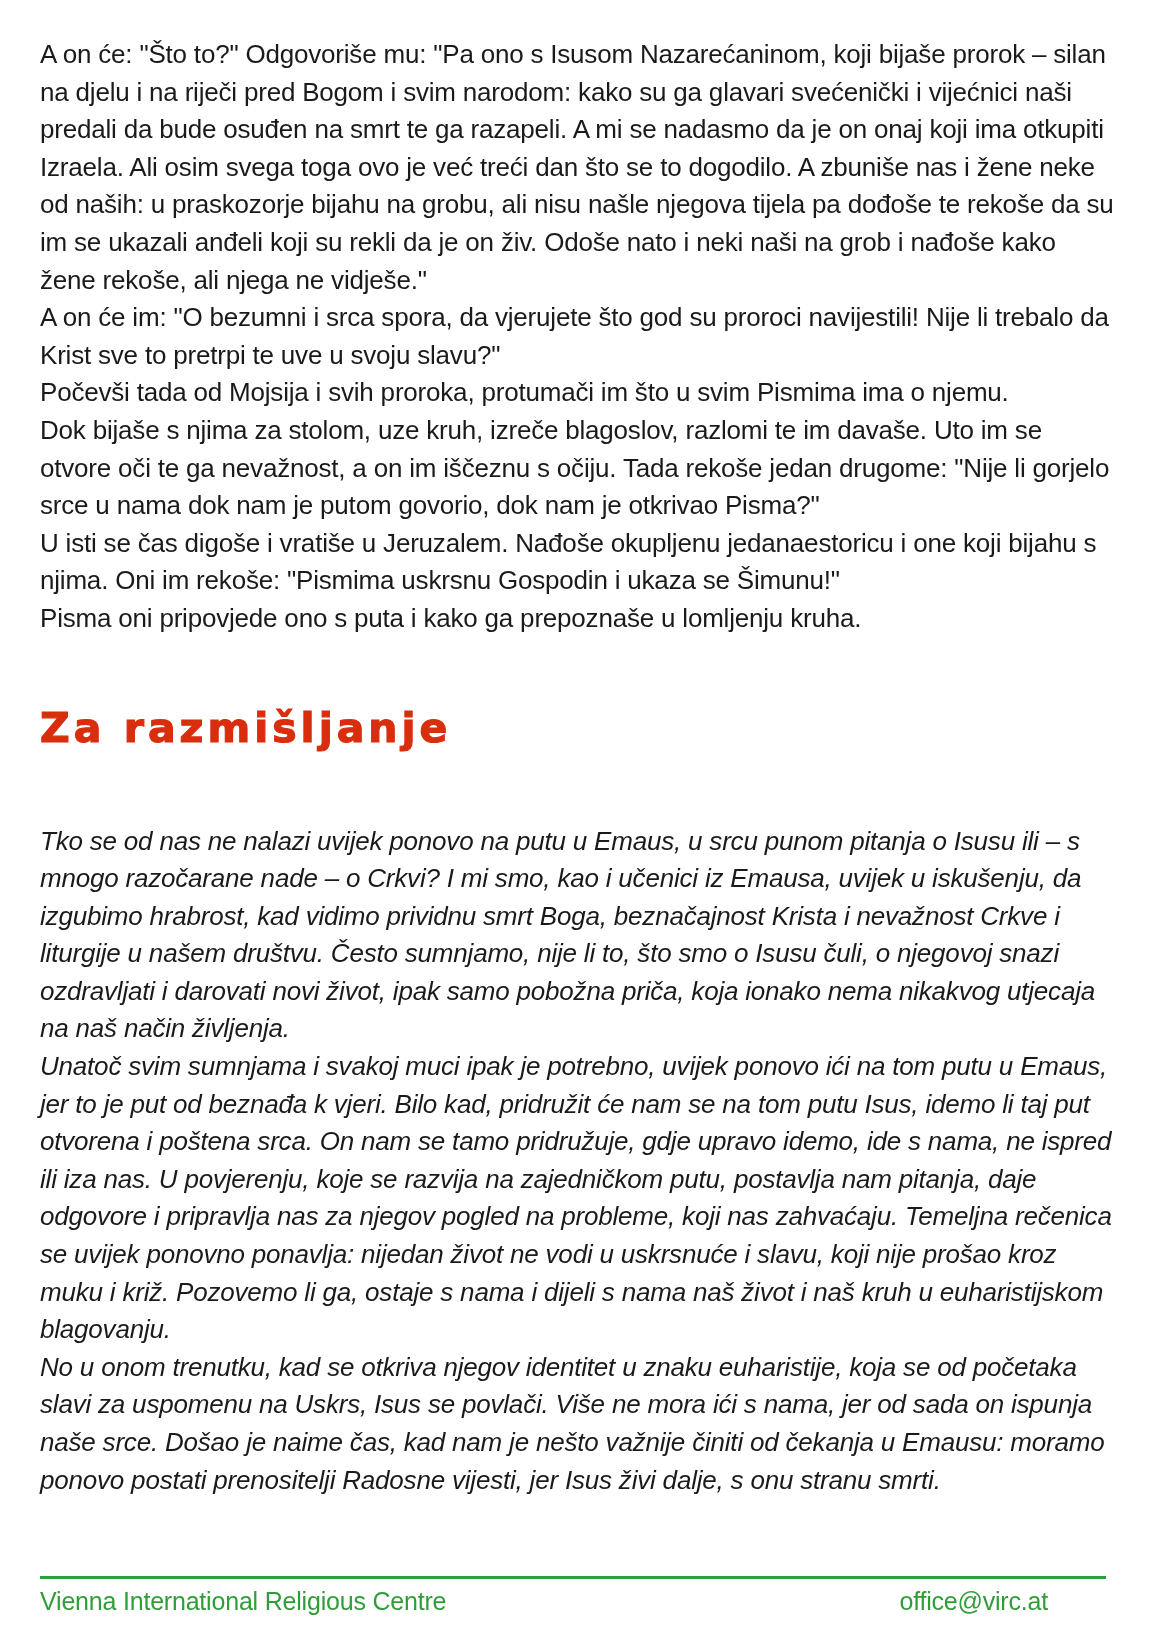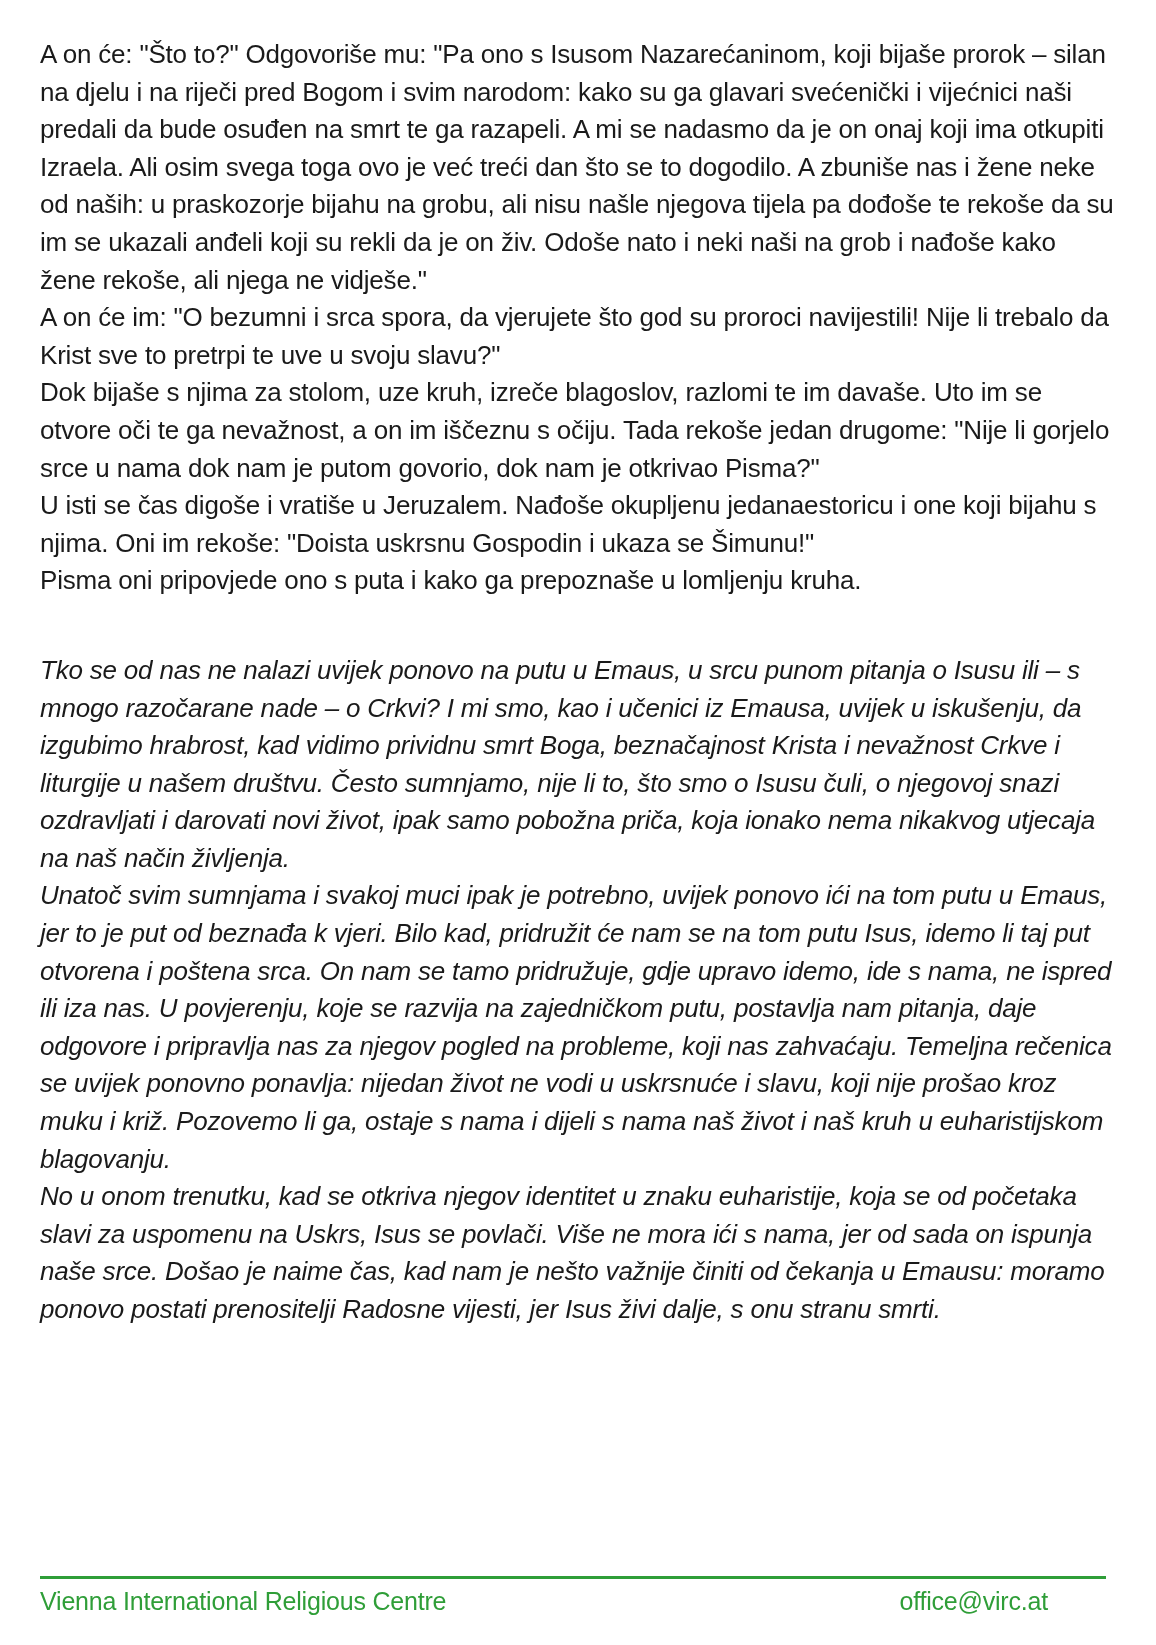--- a/index.html
+++ b/index.html
@@ -41,21 +41,21 @@
   .heading {
     margin: 66px 0 0 0;
     font-family: "DejaVu Sans", "Liberation Sans", sans-serif;
     font-size: 41px;
     font-weight: bold;
     letter-spacing: 4px;
     color: var(--heading-red);
     -webkit-text-stroke: 1.2px var(--heading-red);
   }
   .reflection {
-    margin-top: 52px;
+    margin-top: 71px;
   }
   footer {
     position: absolute;
     left: 40px;
     width: 1066px;
     top: 1576px;
   }
   .footer-rule {
     height: 0;
     border-top: 3px solid var(--footer-green);
@@ -77,25 +77,27 @@
 </style>
 </head>
 <body>
 
 <div class="page">
   <div class="content">
 
     <section class="gospel">
       <p>A on će: "Što to?" Odgovoriše mu: "Pa ono s Isusom Nazarećaninom, koji bijaše prorok – silan na djelu i na riječi pred Bogom i svim narodom: kako su ga glavari svećenički i vijećnici naši predali da bude osuđen na smrt te ga razapeli. A mi se nadasmo da je on onaj koji ima otkupiti Izraela. Ali osim svega toga ovo je već treći dan što se to dogodilo. A zbuniše nas i žene neke od naših: u praskozorje bijahu na grobu, ali nisu našle njegova tijela pa dođoše te rekoše da su im se ukazali anđeli koji su rekli da je on živ. Odoše nato i neki naši na grob i nađoše kako žene rekoše, ali njega ne vidješe."</p>
       <p>A on će im: "O bezumni i srca spora, da vjerujete što god su proroci navijestili! Nije li trebalo da Krist sve to pretrpi te uve u svoju slavu?"</p>
+      <p>Počevši tada od Mojsija i svih proroka, protumači im što u svim Pismima ima o njemu.</p>
       <p>Dok bijaše s njima za stolom, uze kruh, izreče blagoslov, razlomi te im davaše. Uto im se otvore oči te ga nevažnost, a on im iščeznu s očiju. Tada rekoše jedan drugome: "Nije li gorjelo srce u nama dok nam je putom govorio, dok nam je otkrivao Pisma?"</p>
-      <p>U isti se čas digoše i vratiše u Jeruzalem. Nađoše okupljenu jedanaestoricu i one koji bijahu s njima. Oni im rekoše: "Doista uskrsnu Gospodin i ukaza se Šimunu!"</p>
+      <p>U isti se čas digoše i vratiše u Jeruzalem. Nađoše okupljenu jedanaestoricu i one koji bijahu s njima. Oni im rekoše: "Pismima uskrsnu Gospodin i ukaza se Šimunu!"</p>
       <p>Pisma oni pripovjede ono s puta i kako ga prepoznaše u lomljenju kruha.</p>
     </section>
 
+    <h1 class="heading">Za razmišljanje</h1>
 
     <section class="reflection">
       <p>Tko se od nas ne nalazi uvijek ponovo na putu u Emaus, u srcu punom pitanja o Isusu ili – s mnogo razočarane nade – o Crkvi? I mi smo, kao i učenici iz Emausa, uvijek u iskušenju, da izgubimo hrabrost, kad vidimo prividnu smrt Boga, beznačajnost Krista i nevažnost Crkve i liturgije u našem društvu. Često sumnjamo, nije li to, što smo o Isusu čuli, o njegovoj snazi ozdravljati i darovati novi život, ipak samo pobožna priča, koja ionako nema nikakvog utjecaja na naš način življenja.</p>
       <p>Unatoč svim sumnjama i svakoj muci ipak je potrebno, uvijek ponovo ići na tom putu u Emaus, jer to je put od beznađa k vjeri. Bilo kad, pridružit će nam se na tom putu Isus, idemo li taj put otvorena i poštena srca. On nam se tamo pridružuje, gdje upravo idemo, ide s nama, ne ispred ili iza nas. U povjerenju, koje se razvija na zajedničkom putu, postavlja nam pitanja, daje odgovore i pripravlja nas za njegov pogled na probleme, koji nas zahvaćaju. Temeljna rečenica se uvijek ponovno ponavlja: nijedan život ne vodi u uskrsnuće i slavu, koji nije prošao kroz muku i križ. Pozovemo li ga, ostaje s nama i dijeli s nama naš život i naš kruh u euharistijskom blagovanju.</p>
       <p>No u onom trenutku, kad se otkriva njegov identitet u znaku euharistije, koja se od početaka slavi za uspomenu na Uskrs, Isus se povlači. Više ne mora ići s nama, jer od sada on ispunja naše srce. Došao je naime čas, kad nam je nešto važnije činiti od čekanja u Emausu: moramo ponovo postati prenositelji Radosne vijesti, jer Isus živi dalje, s onu stranu smrti.</p>
     </section>
 
   </div>
 
   <footer>

